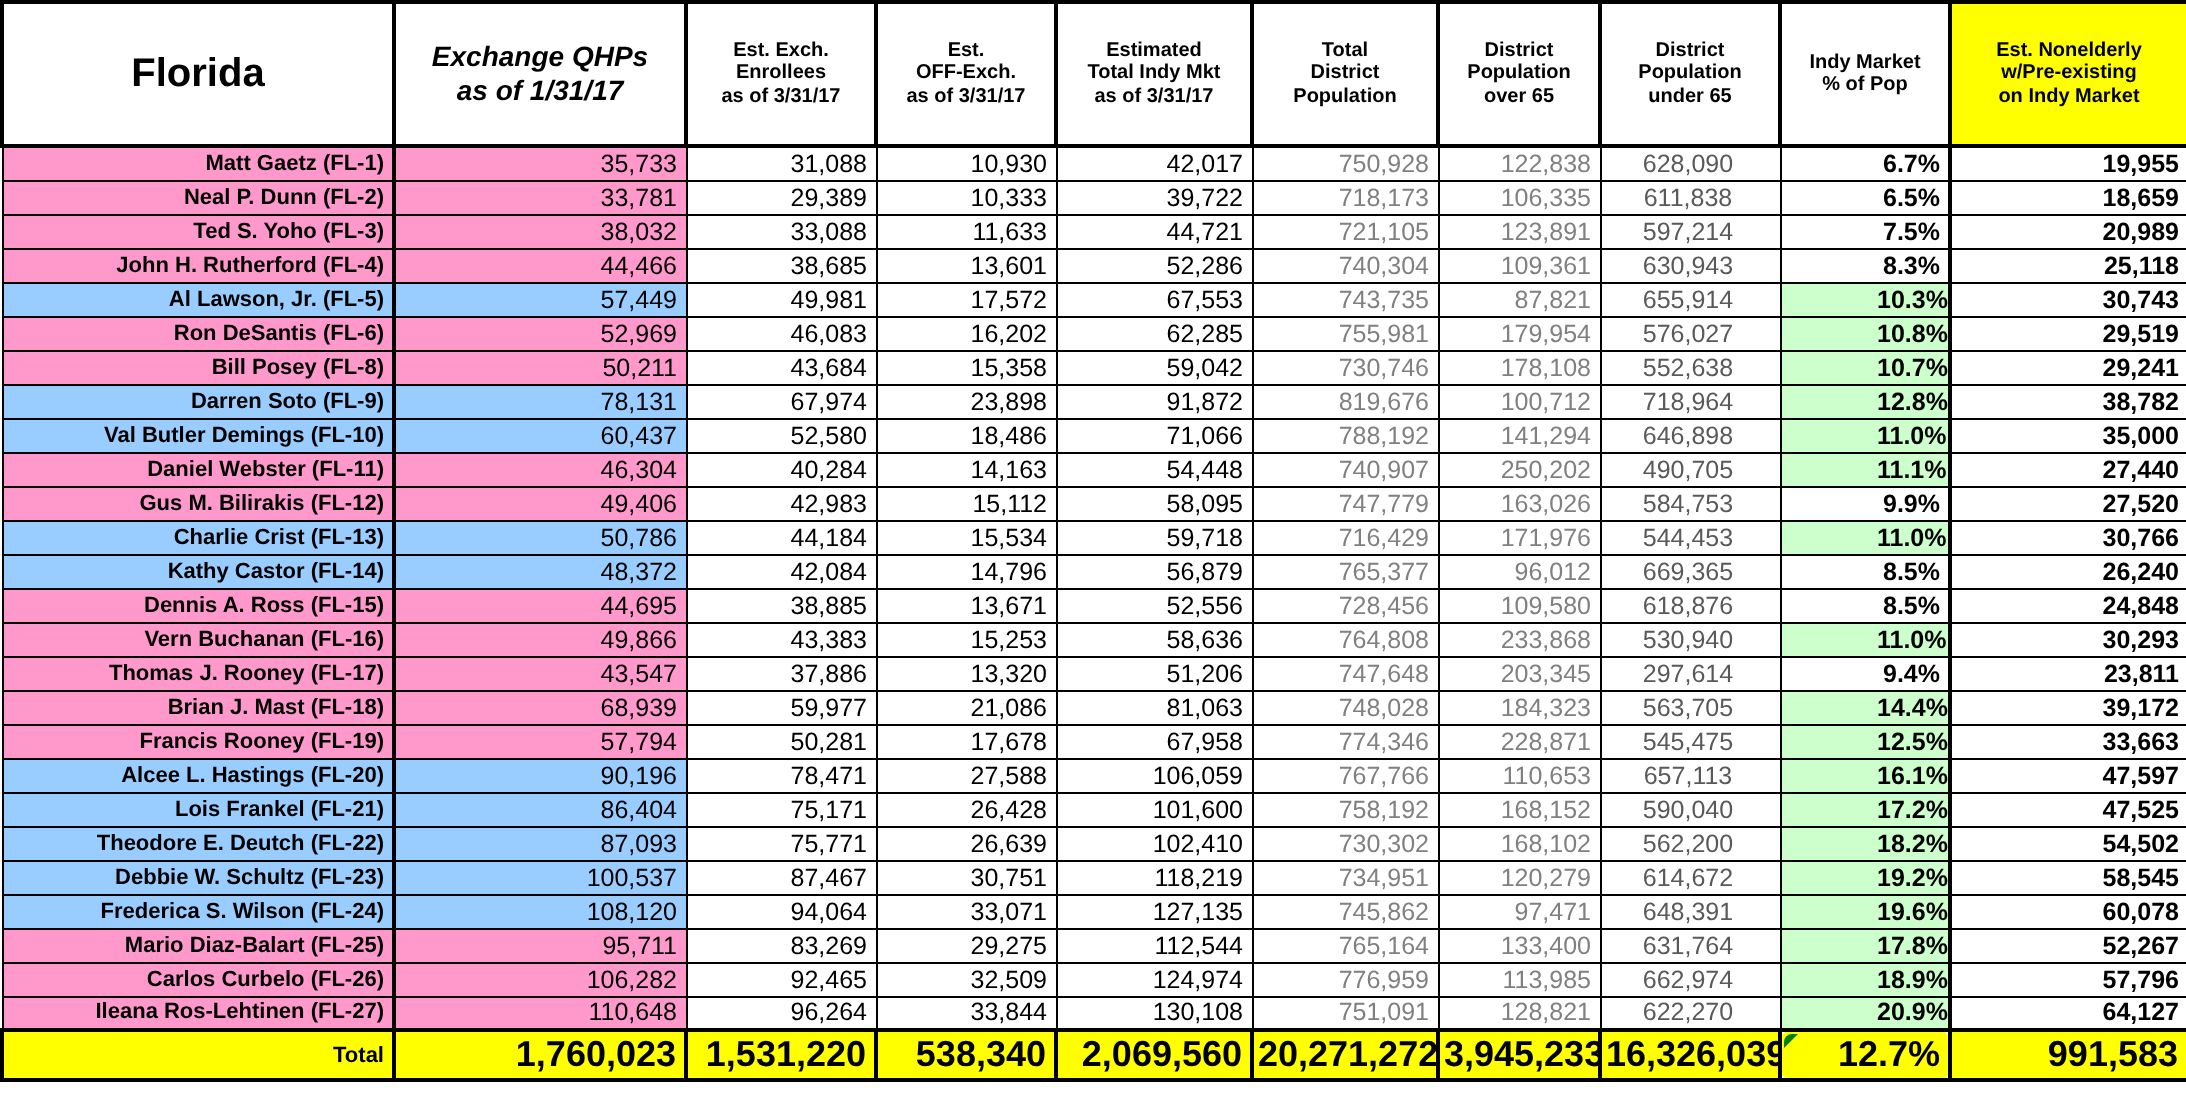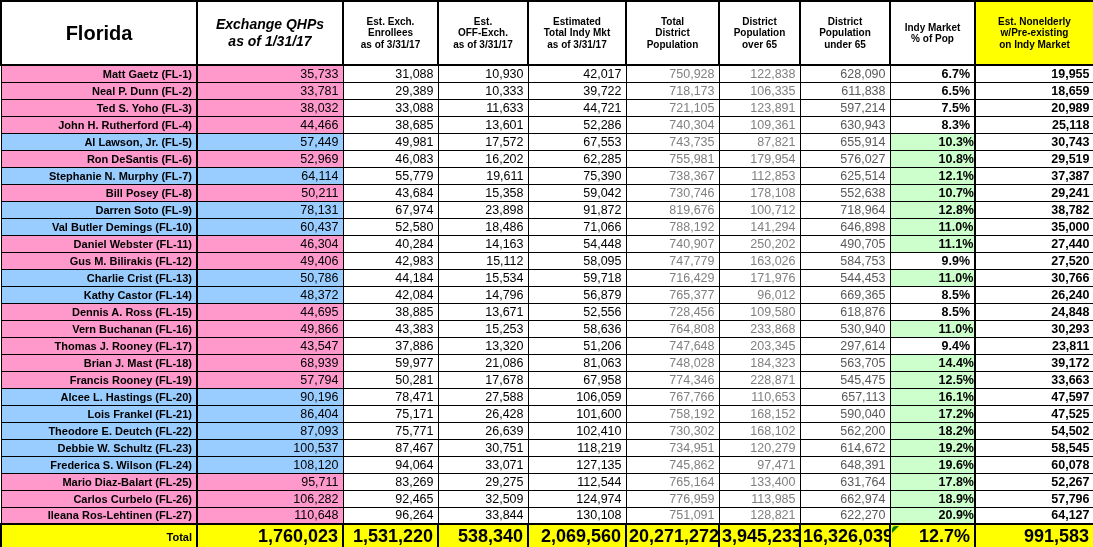--- a/index.html
+++ b/index.html
@@ -5,32 +5,32 @@
   :root{
     --pink:#ff99cc; --blue:#99ccff; --green:#ccffcc; --yellow:#ffff00;
     --gray-num:#808080; --darkgray-num:#595959; --corner:#008000;
   }
   html,body{margin:0;padding:0;background:#fff;}
   .sheet{width:1093px;height:547px;overflow:hidden;background:#fff;}
   table{border-collapse:collapse;table-layout:fixed;width:1093px;
         font-family:"Liberation Sans",sans-serif;color:#000;}
   th{border:2px solid #000;font-weight:bold;text-align:center;vertical-align:middle;
      padding:1px 2px;font-size:10px;line-height:1.12;white-space:pre-line;background:#fff;}
-  thead tr{height:64px;}
+  thead tr{height:72px;}
   th.state{font-size:20px;}
   th.qhp-h{font-size:14px;line-height:1.25;font-style:italic;}
   th.pre-h{background:var(--yellow);text-align:center;}
   tbody tr{height:17px;}
   td{border:1px solid #000;font-size:12.5px;text-align:right;vertical-align:middle;
      padding:0 4px 0 2px;white-space:nowrap;overflow:hidden;background:#fff;}
   td.name{font-weight:bold;font-size:11px;border-right-width:2px;margin-top:11px;}
   td.pre{font-weight:bold;border-left-width:2px;}
   td.pct{font-weight:bold;padding-left:48px;}
   td.pop,td.over65{color:var(--gray-num);}
-  td.under65{color:var(--darkgray-num);}
+  td.under65{color:var(--darkgray-num);text-align:center;}
   tr.rep td.name,tr.rep td.qhp{background:var(--pink);}
   tr.dem td.name,tr.dem td.qhp{background:var(--blue);}
   td.pct.green{background:var(--green);}
   tfoot tr{height:25px;}
   tfoot td{background:var(--yellow);font-weight:bold;border:2px solid #000;font-size:18px;}
   tfoot td.pct-total{position:relative;border-radius:6px;}
   tfoot td.pct-total::before{content:"";position:absolute;left:1px;top:1px;width:0;height:0;
      border-top:7px solid var(--corner);border-right:7px solid transparent;}
 </style>
 </head>
@@ -146,32 +146,20 @@
     <td class="qhp">52,969</td>
     <td class="exch">46,083</td>
     <td class="off">16,202</td>
     <td class="indy">62,285</td>
     <td class="pop">755,981</td>
     <td class="over65">179,954</td>
     <td class="under65">576,027</td>
     <td class="pct green">10.8%</td>
     <td class="pre">29,519</td>
   </tr>
-        <tr class="dem">
-    <td class="name">Stephanie N. Murphy (FL-7)</td>
-    <td class="qhp">64,114</td>
-    <td class="exch">55,779</td>
-    <td class="off">19,611</td>
-    <td class="indy">75,390</td>
-    <td class="pop">738,367</td>
-    <td class="over65">112,853</td>
-    <td class="under65">625,514</td>
-    <td class="pct green">12.1%</td>
-    <td class="pre">37,387</td>
-  </tr>
         <tr class="rep">
     <td class="name">Bill Posey (FL-8)</td>
     <td class="qhp">50,211</td>
     <td class="exch">43,684</td>
     <td class="off">15,358</td>
     <td class="indy">59,042</td>
     <td class="pop">730,746</td>
     <td class="over65">178,108</td>
     <td class="under65">552,638</td>
     <td class="pct green">10.7%</td>

